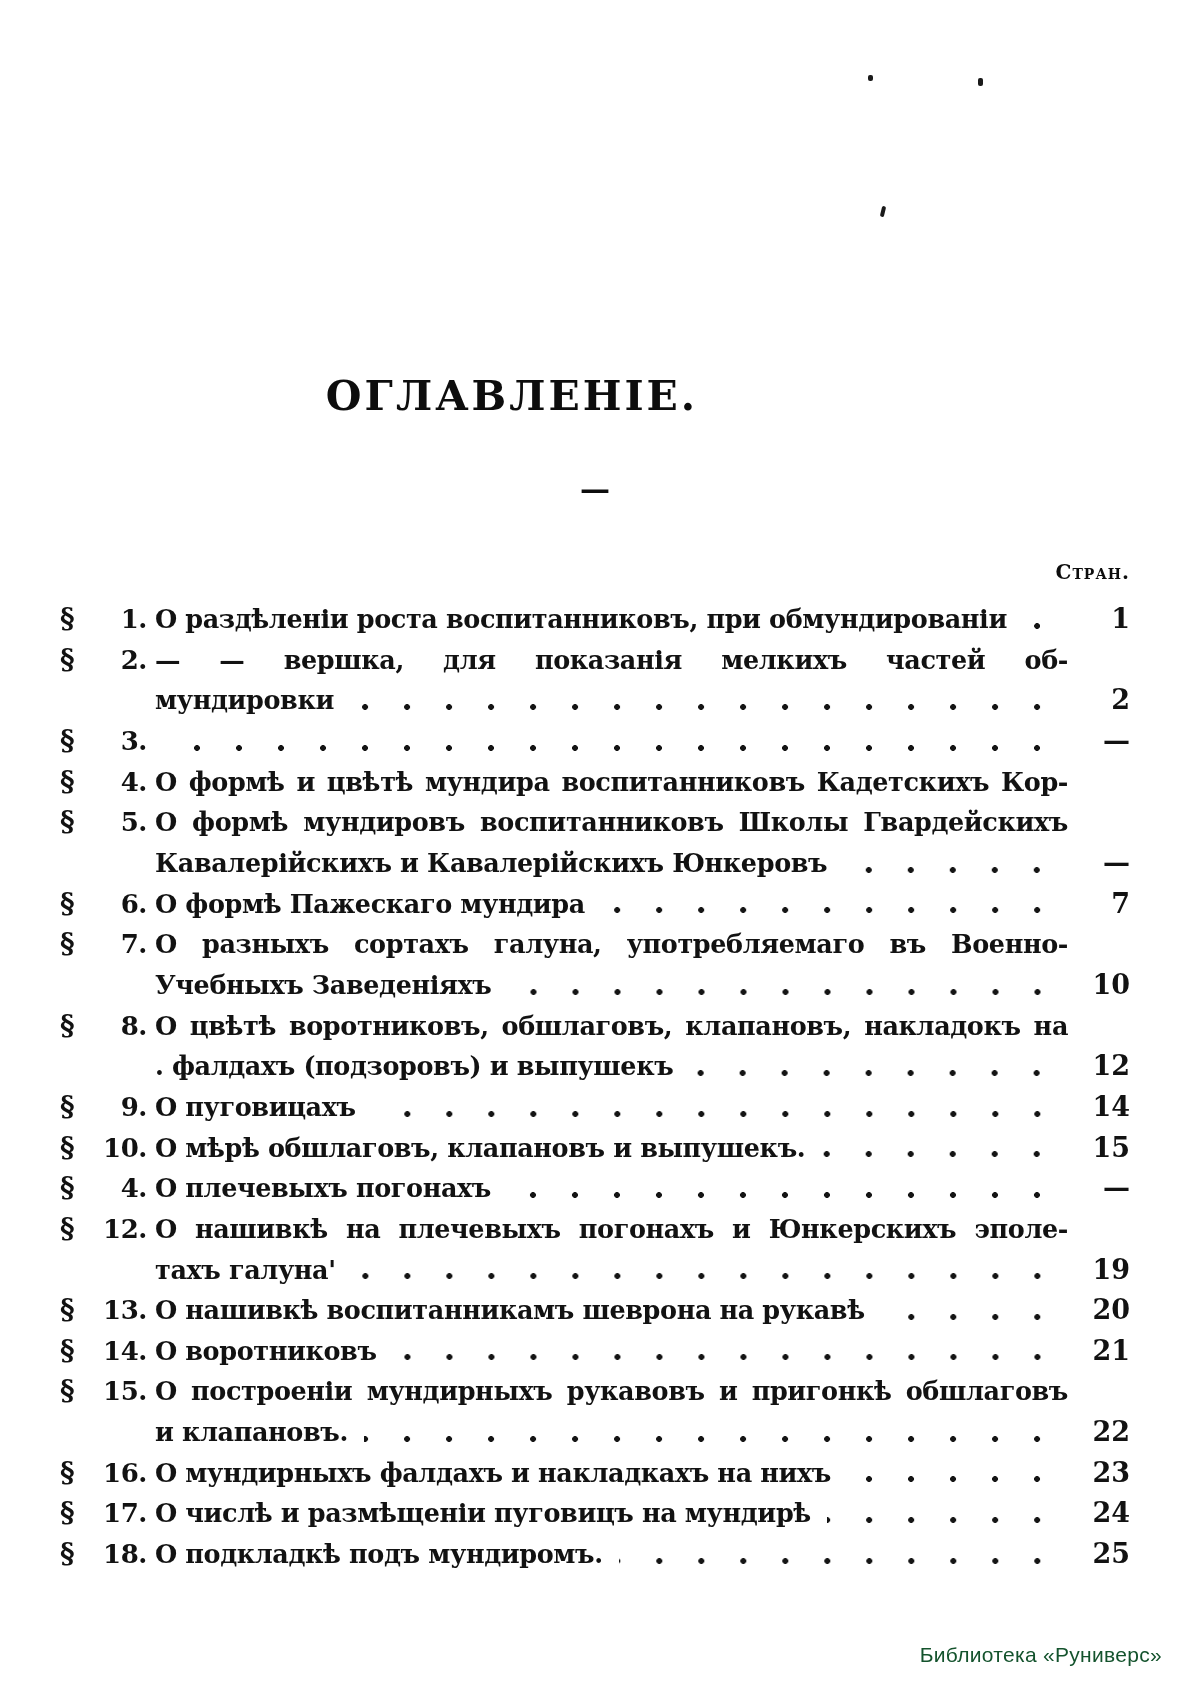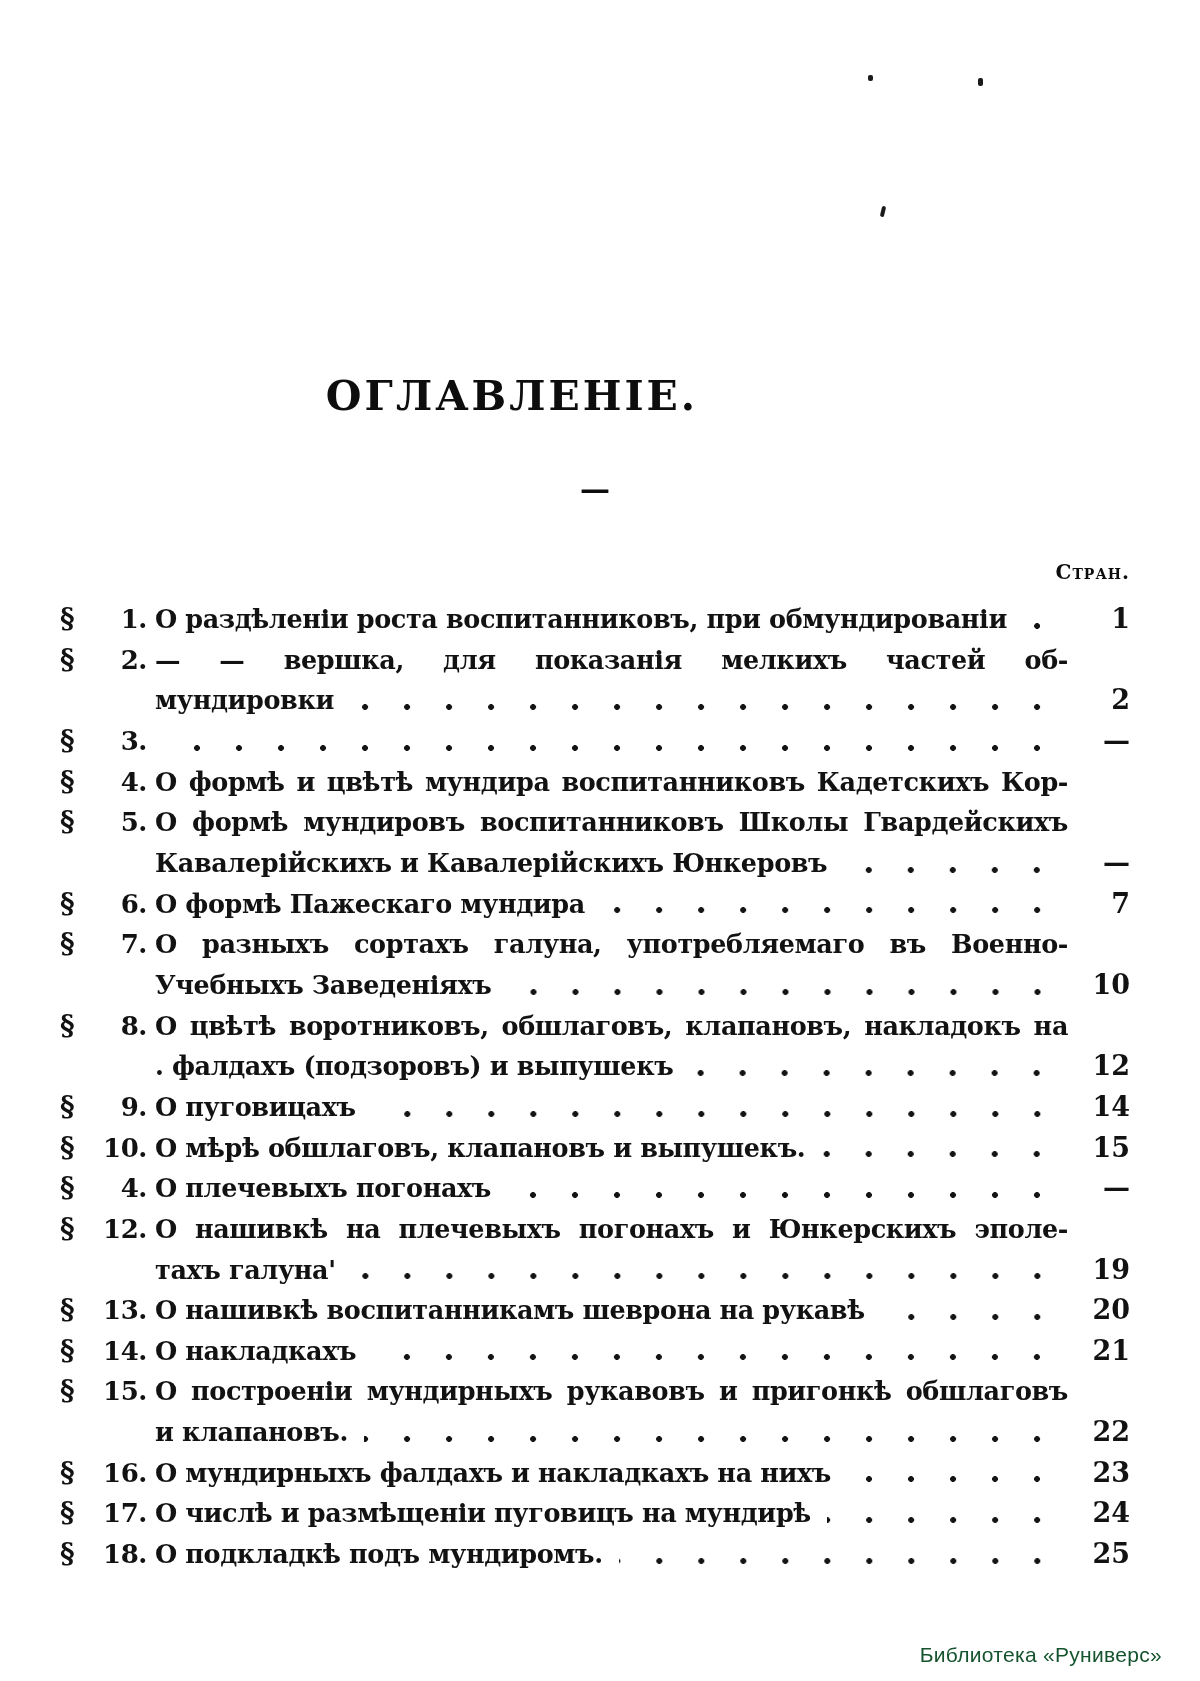--- a/index.html
+++ b/index.html
@@ -292,21 +292,21 @@
           <span class="leader"></span>
           <span class="pagecol">20</span>
         </div>
       </div>
       <div class="toc-entry">
         <div class="toc-line">
           <div class="head">
             <span class="sec">§</span>
             <span class="num">14.</span>
           </div>
-          <span class="text-plain">О накладкахъ</span>
+          <span class="text-plain">О воротниковъ</span>
           <span class="leader"></span>
           <span class="pagecol">21</span>
         </div>
       </div>
       <div class="toc-entry">
         <div class="toc-line">
           <div class="head">
             <span class="sec">§</span>
             <span class="num">15.</span>
           </div>

